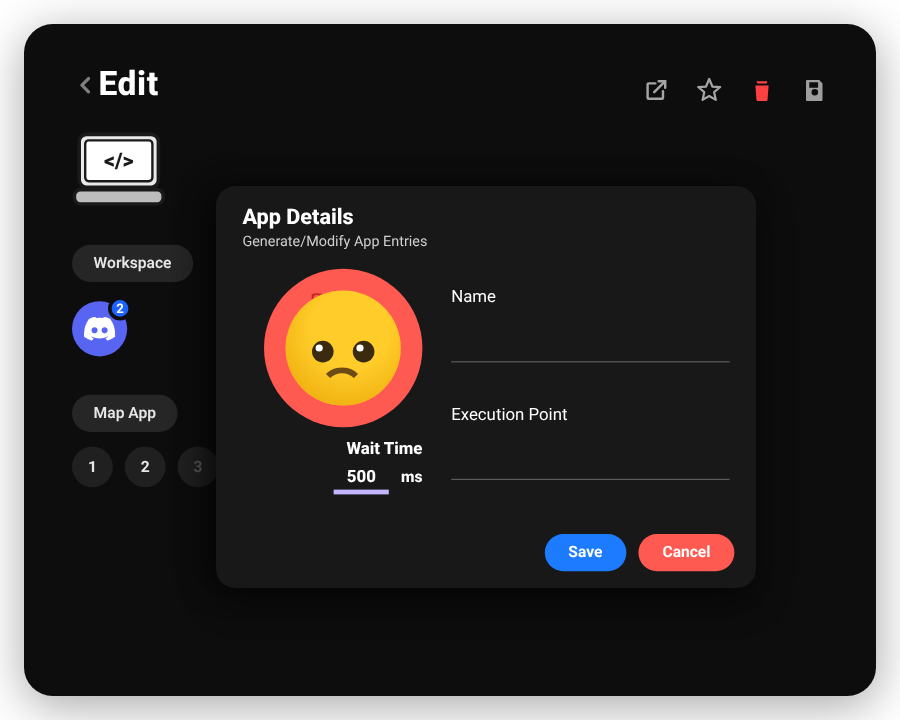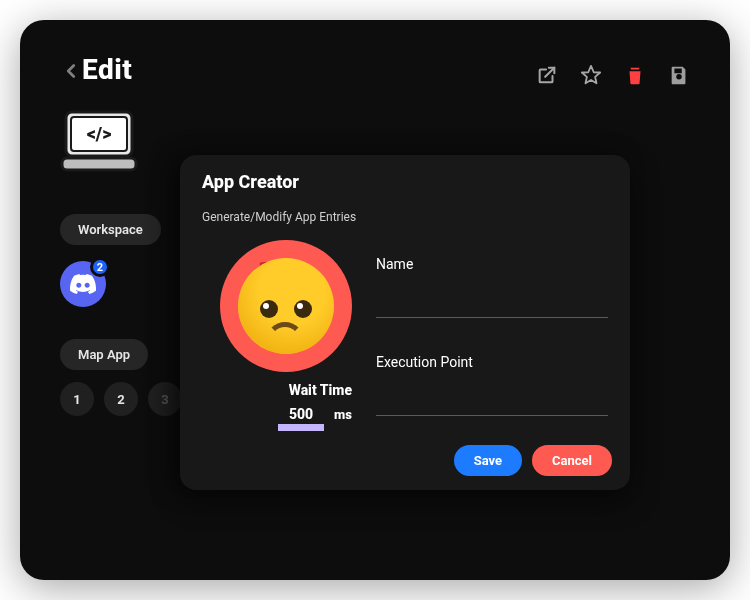--- a/index.html
+++ b/index.html
@@ -12,50 +12,50 @@
 .page-subtitle{font-size:13px;color:#d0d0d0;margin-top:2px}
 .toolbar{display:flex;align-items:center;gap:22px;margin-top:12px}
 .toolbar .ico{width:22px;height:22px;color:#a6a6a6;cursor:pointer;display:flex;align-items:center;justify-content:center}
 .toolbar .ico.red{color:#ff4040}
 .toolbar svg{width:22px;height:22px}
 
 .section-top{margin-top:20px;display:flex;align-items:center;gap:14px}
 .laptop{width:78px;height:66px;border-radius:8px;position:relative}
 .laptop svg{width:78px;height:66px}
 
-.pill{display:inline-flex;align-items:center;background:#262626;color:#e6e6e6;border-radius:999px;padding:8px 18px;font-size:13px;font-weight:600;margin-top:40px}
+.pill{display:inline-flex;align-items:center;background:#262626;color:#e6e6e6;border-radius:999px;padding:8px 18px;font-size:13px;font-weight:600;margin-top:30px}
 .discord-row{display:flex;align-items:center;gap:10px;margin-top:16px}
 .discord{position:relative;width:46px;height:46px;border-radius:50%;background:#5865F2;display:flex;align-items:center;justify-content:center}
 .discord svg{width:26px;height:20px;fill:#fff}
 .badge{position:absolute;top:-4px;right:-4px;min-width:20px;height:20px;border-radius:10px;background:#1d62ff;color:#fff;font-size:11px;font-weight:700;display:flex;align-items:center;justify-content:center;border:3px solid #0d0d0d}
 
 .map-label{margin-top:32px}
 .chips{display:flex;gap:10px;margin-top:12px}
 .chip{width:34px;height:34px;border-radius:50%;background:#202020;color:#e6e6e6;display:flex;align-items:center;justify-content:center;font-size:13px;font-weight:700}
 .chip.dim{color:#575757}
 
 .footer{position:absolute;bottom:18px;left:0;width:100%;text-align:center;color:#d8d8d8;font-size:15px;font-weight:500}
 
 .modal{position:absolute;top:135px;left:160px;width:450px;height:335px;background:#181818;border-radius:16px;box-shadow:-10px 0 25px rgba(0,0,0,.45),0 10px 30px rgba(0,0,0,.45);padding:16px 22px}
 .modal-title{font-size:18px;font-weight:800}
-.modal-sub{font-size:12px;color:#cfcfcf;margin-top:18px}
+.modal-sub{font-size:12px;color:#cfcfcf;margin-top:2px}
 .modal-body{display:flex;gap:24px;margin-top:10px}
 .left-col{width:150px;display:flex;flex-direction:column;align-items:flex-end}
 .face-wrap{width:132px;height:132px;border-radius:50%;background:#ff5a52;display:flex;align-items:center;justify-content:center;position:relative;margin-top:6px}
 .face{width:96px;height:96px;border-radius:50%;background:#ffcc29;position:relative;overflow:hidden}
 .face .shade{position:absolute;inset:0;border-radius:50%;background:radial-gradient(circle at 56% 35%,rgba(255,255,255,0) 40%,rgba(230,160,0,.55) 75%)}
 .eye{position:absolute;width:18px;height:18px;border-radius:50%;background:#3a2b10;top:42px}
 .eye .hl{position:absolute;width:6px;height:6px;border-radius:50%;background:#fff;top:3px;left:3px}
 .eye.l{left:22px}.eye.r{right:22px}
 .mouth{position:absolute;width:38px;height:20px;border:5px solid #6b4a16;border-bottom:none;border-left-color:transparent;border-right-color:transparent;border-top-left-radius:40px;border-top-right-radius:40px;left:28px;top:64px}
 .qmark{position:absolute;top:14px;left:38px;font-size:30px;font-weight:900;color:#c62828;font-family:Georgia,serif}
 
 .wait-label{font-size:14px;font-weight:800;margin-top:10px}
 .wait-row{display:flex;align-items:baseline;gap:10px;margin-top:6px}
-.wait-input{width:46px;background:transparent;border:none;border-bottom:7px solid #c4b5fd;color:#fff;text-align:center;font-size:14px;font-weight:800;padding:2px 0}
+.wait-input{width:46px;background:transparent;border:none;border-bottom:4px solid #c4b5fd;color:#fff;text-align:center;font-size:14px;font-weight:800;padding:2px 0}
 .wait-unit{font-size:13px;font-weight:800}
 
 .right-col{flex:1;padding-top:12px}
 .field-label{font-size:14px;font-weight:400;margin-top:10px}
 .text-input{width:100%;background:transparent;border:none;border-bottom:1px solid #5b5b5b;color:#fff;font-size:13px;padding:6px 0;margin-top:18px}
 
 .modal-actions{position:absolute;bottom:14px;right:18px;display:flex;gap:10px}
 .btn{border:none;border-radius:999px;padding:8px 20px;font-size:13px;font-weight:700;color:#fff;cursor:pointer}
 .btn.save{background:#1d7bff}
 .btn.cancel{background:#ff5a52}
@@ -131,21 +131,21 @@
   <div class="chips">
     <div class="chip">1</div>
     <div class="chip">2</div>
     <div class="chip dim">3</div>
     <div class="chip dim">4</div>
   </div>
 
 
   
   <div class="modal">
-    <div class="modal-title">App Creator</div>
+    <div class="modal-title">App Details</div>
     <div class="modal-sub">Generate/Modify App Entries</div>
 
     <div class="modal-body">
       <div class="left-col">
         <div class="face-wrap">
           <div class="qmark">?</div>
           <div class="face">
             <div class="shade"></div>
             <div class="eye l">
                 <div class="hl"></div>

